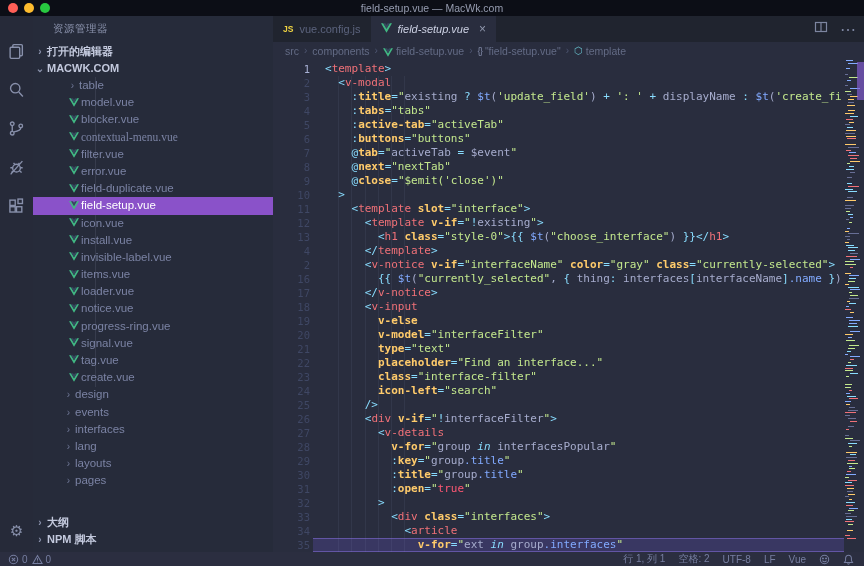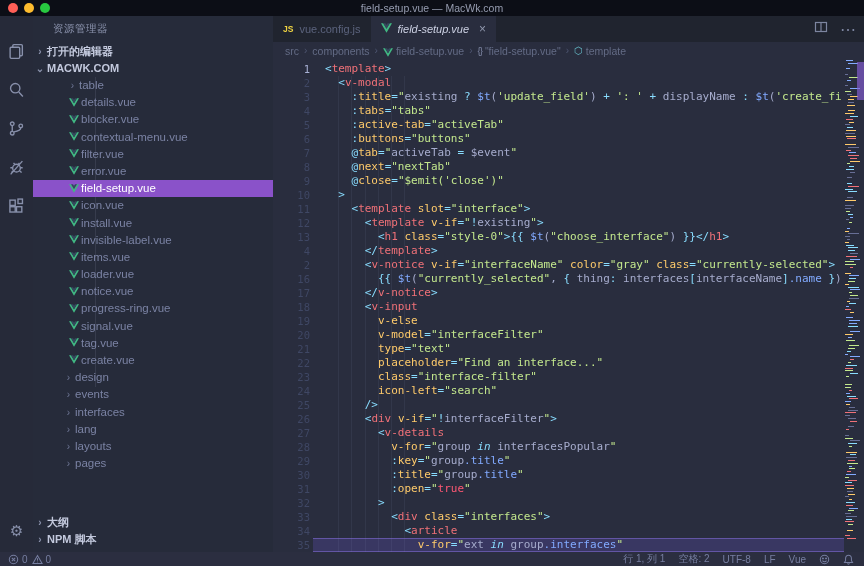--- a/index.html
+++ b/index.html
@@ -78,21 +78,21 @@
   #guides { position:absolute; left:52px; top:16px; height:476px; width:200px;
     pointer-events:none; }
   .guide { position:absolute; top:0; bottom:0; width:1px; background:rgba(140,148,185,0.10); }
   #lines { position:absolute; left:52px; top:2px; right:22px;
     font-family:"DejaVu Sans Mono", monospace; font-size:11px; white-space:pre;
     overflow:hidden; }
   .cl { height:14px; line-height:14px; }
   #curline { position:absolute; left:40px; right:20px; top:478px; height:14px;
     background:rgba(104,84,200,0.26); border-top:1px solid rgba(140,116,230,0.5);
     border-bottom:1px solid rgba(140,116,230,0.5); }
-  .tk-p { color:#89ddff; } .tk-t { color:#f07178; } .tk-a { color:#ffcb6b; }
+  .tk-p { color:#89ddff; } .tk-t { color:#f07178; } .tk-a { color:#ffcb6b;font-weight:bold; }
   .tk-s { color:#c3e88d; } .tk-v { color:#a6accd; } .tk-f { color:#82aaff; }
   .tk-k { color:#ff5874; } .tk-i { color:#89ddff; font-style:italic; }
   .tk-w { color:#a6accd; }
 
   
   #minimap { position:absolute; right:4px; top:44px; width:15px; height:490px; overflow:hidden; }
   .mm { height:1px; }
   #scrollthumb { position:absolute; right:0; top:46px; width:7px; height:38px;
     background:rgba(135,95,215,0.65); }
 
@@ -162,37 +162,41 @@
       <span class="chev">›</span><span>打开的编辑器</span>
     </div>
     <div class="srow bold" style="top:44px">
       <span class="chev">⌄</span><span>MACWK.COM</span>
     </div>
     <div id="tree">
         <div class="trow" style="padding-left: 33px;"><span class="fchev">›</span><span>table</span></div>
         <div class="trow" style="padding-left: 33px;"><span class="vicon"><svg width="10" height="9" viewBox="0 0 24 21">
               <path fill="#41B883" d="M0 0h4.8L12 12.4 19.2 0H24L12 20.7z"></path>
               <path fill="#35495E" d="M4.8 0h4.8L12 4.1 14.4 0h4.8L12 12.4z"></path>
-            </svg></span><span>details.vue</span></div>
+            </svg></span><span>model.vue</span></div>
         <div class="trow" style="padding-left: 33px;"><span class="vicon"><svg width="10" height="9" viewBox="0 0 24 21">
               <path fill="#41B883" d="M0 0h4.8L12 12.4 19.2 0H24L12 20.7z"></path>
               <path fill="#35495E" d="M4.8 0h4.8L12 4.1 14.4 0h4.8L12 12.4z"></path>
             </svg></span><span>blocker.vue</span></div>
-        <div class="trow" style="padding-left: 33px;"><span class="vicon"><svg width="10" height="9" viewBox="0 0 24 21">
+        <div class="trow" style="padding-left: 33px; font-family: Liberation Serif, serif;"><span class="vicon"><svg width="10" height="9" viewBox="0 0 24 21">
               <path fill="#41B883" d="M0 0h4.8L12 12.4 19.2 0H24L12 20.7z"></path>
               <path fill="#35495E" d="M4.8 0h4.8L12 4.1 14.4 0h4.8L12 12.4z"></path>
             </svg></span><span>contextual-menu.vue</span></div>
         <div class="trow" style="padding-left: 33px;"><span class="vicon"><svg width="10" height="9" viewBox="0 0 24 21">
               <path fill="#41B883" d="M0 0h4.8L12 12.4 19.2 0H24L12 20.7z"></path>
               <path fill="#35495E" d="M4.8 0h4.8L12 4.1 14.4 0h4.8L12 12.4z"></path>
             </svg></span><span>filter.vue</span></div>
         <div class="trow" style="padding-left: 33px;"><span class="vicon"><svg width="10" height="9" viewBox="0 0 24 21">
               <path fill="#41B883" d="M0 0h4.8L12 12.4 19.2 0H24L12 20.7z"></path>
               <path fill="#35495E" d="M4.8 0h4.8L12 4.1 14.4 0h4.8L12 12.4z"></path>
             </svg></span><span>error.vue</span></div>
+        <div class="trow" style="padding-left: 33px;"><span class="vicon"><svg width="10" height="9" viewBox="0 0 24 21">
+              <path fill="#41B883" d="M0 0h4.8L12 12.4 19.2 0H24L12 20.7z"></path>
+              <path fill="#35495E" d="M4.8 0h4.8L12 4.1 14.4 0h4.8L12 12.4z"></path>
+            </svg></span><span>field-duplicate.vue</span></div>
         <div class="trow sel" style="padding-left: 33px;"><span class="vicon"><svg width="10" height="9" viewBox="0 0 24 21">
               <path fill="#41B883" d="M0 0h4.8L12 12.4 19.2 0H24L12 20.7z"></path>
               <path fill="#35495E" d="M4.8 0h4.8L12 4.1 14.4 0h4.8L12 12.4z"></path>
             </svg></span><span>field-setup.vue</span></div>
         <div class="trow" style="padding-left: 33px;"><span class="vicon"><svg width="10" height="9" viewBox="0 0 24 21">
               <path fill="#41B883" d="M0 0h4.8L12 12.4 19.2 0H24L12 20.7z"></path>
               <path fill="#35495E" d="M4.8 0h4.8L12 4.1 14.4 0h4.8L12 12.4z"></path>
             </svg></span><span>icon.vue</span></div>
         <div class="trow" style="padding-left: 33px;"><span class="vicon"><svg width="10" height="9" viewBox="0 0 24 21">
               <path fill="#41B883" d="M0 0h4.8L12 12.4 19.2 0H24L12 20.7z"></path>

